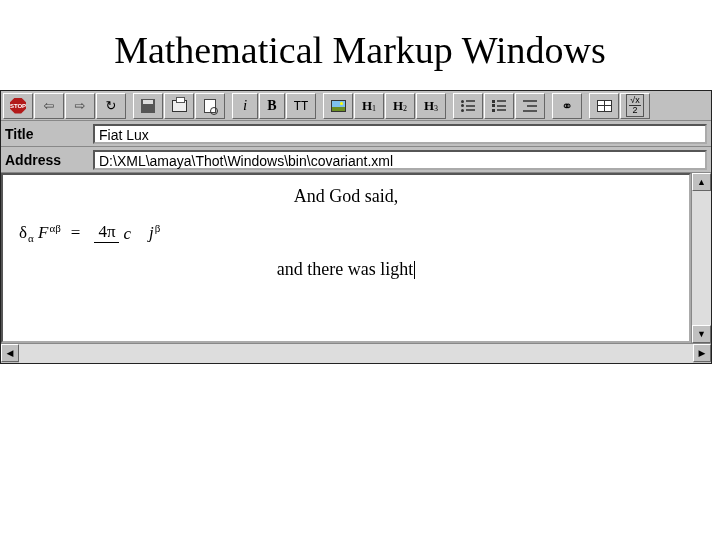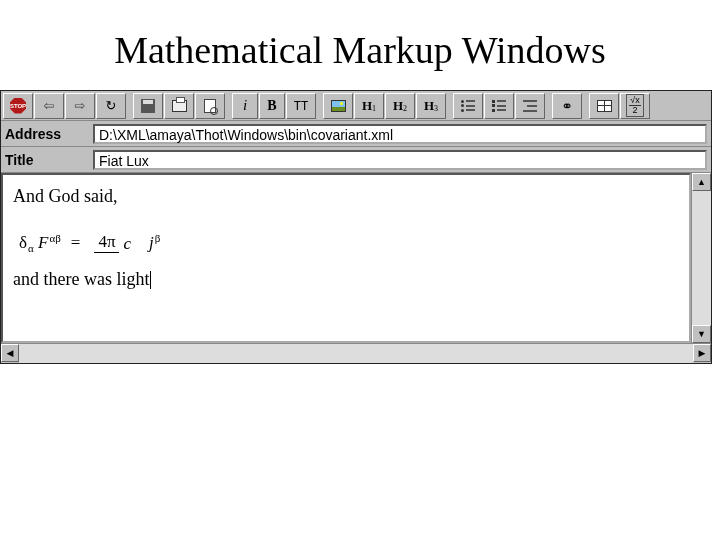--- a/index.html
+++ b/index.html
@@ -123,20 +123,21 @@
   .editor {
     flex: 1;
     height: 170px;
     background: #fff;
     border: 2px inset #aaa;
     padding: 8px 10px;
     font-family: "Times New Roman", serif;
     font-size: 18px;
     line-height: 1.5;
     color: #000;
+    text-align: center;
   }
   .vscroll {
     width: 20px;
     background: #ddd;
     border-left: 1px solid #888;
     display: flex; flex-direction: column;
   }
   .sbtn {
     height: 18px;
     border: 1px solid; border-color:#fff #666 #666 #fff;
@@ -147,21 +148,21 @@
   .strack { flex:1; background:#ddd; }
   .hscroll {
     display:flex; height:20px;
     border-top:1px solid #888;
   }
   .hscroll .sbtn{width:18px;height:18px;}
   .hscroll .strack{flex:1;background:#ddd;}
 
   .equation {
     display: flex; align-items: center; gap: 10px;
-    margin: 20px 0 10px 6px;
+    margin: 10px 0 10px 6px;
     font-size: 17px;
   }
   .sub { font-size: 11px; position:relative; top:4px; margin-left:1px;}
   .sup { font-size: 11px; position:relative; top:-6px; margin-left:1px;}
   .eq-frac {
     display:inline-flex; flex-direction:row; align-items:center;
     line-height:1; margin: 0 4px;
   }
   .eq-frac .num{ padding:0 4px 2px; border-bottom:1.3px solid #000;}
   .eq-frac .den{ padding:2px 4px 0; font-style:italic;}
@@ -295,27 +296,27 @@
       </div>
     <div class="tbtn">
       <div class="frac-icon">
         <div class="top">√x</div>
         <div class="bot">2</div>
       </div>
     </div>
   </div>
 
   <div class="field-row">
+    <div class="field-label">Title</div>
+    <div class="field-input">Fiat Lux</div>
+  </div>
+
+  <div class="field-row">
     <div class="field-label">Address</div>
     <div class="field-input">D:\XML\amaya\Thot\Windows\bin\covariant.xml</div>
-  </div>
-
-  <div class="field-row">
-    <div class="field-label">Title</div>
-    <div class="field-input">Fiat Lux</div>
   </div>
 
   <div class="editor-wrap">
     <div class="editor">
       <div>And God said,</div>
       <div class="equation">
         <span>
           <span>δ</span><span class="sub">α</span>
           <span style="font-style:italic">F</span><span class="sup">αβ</span>
         </span>

